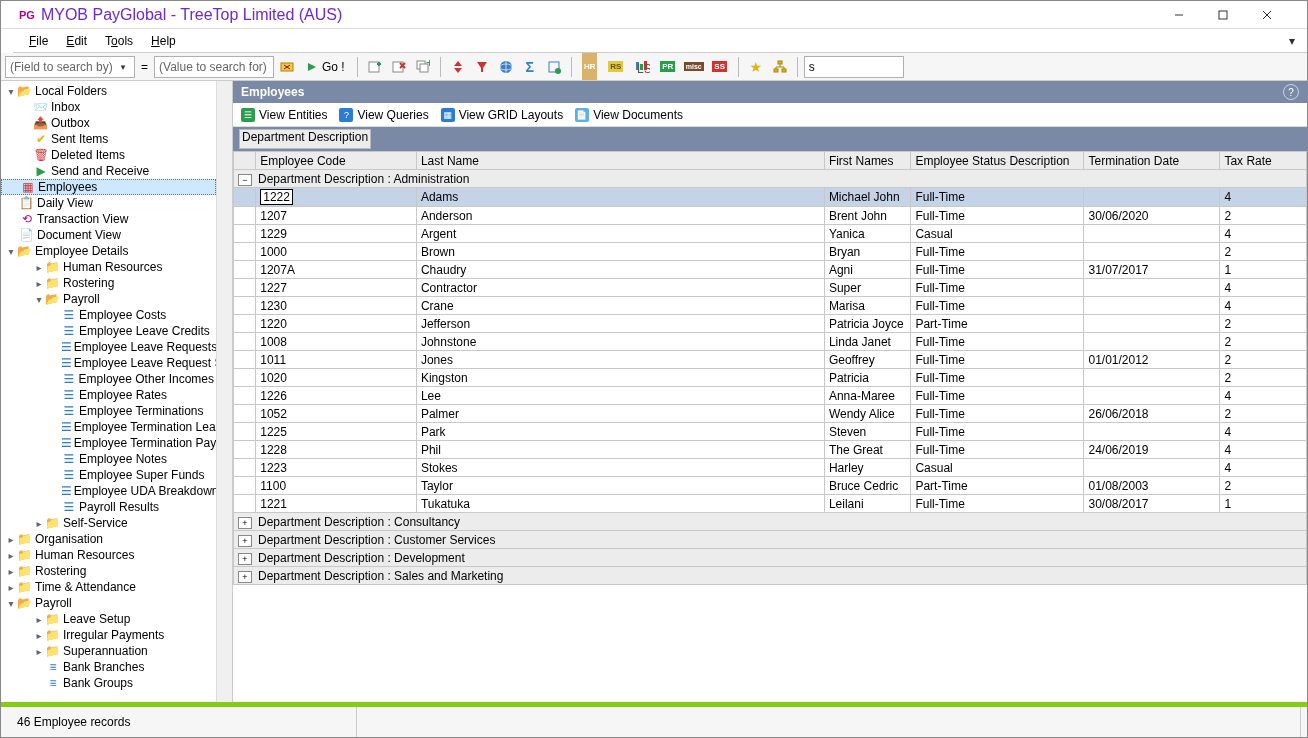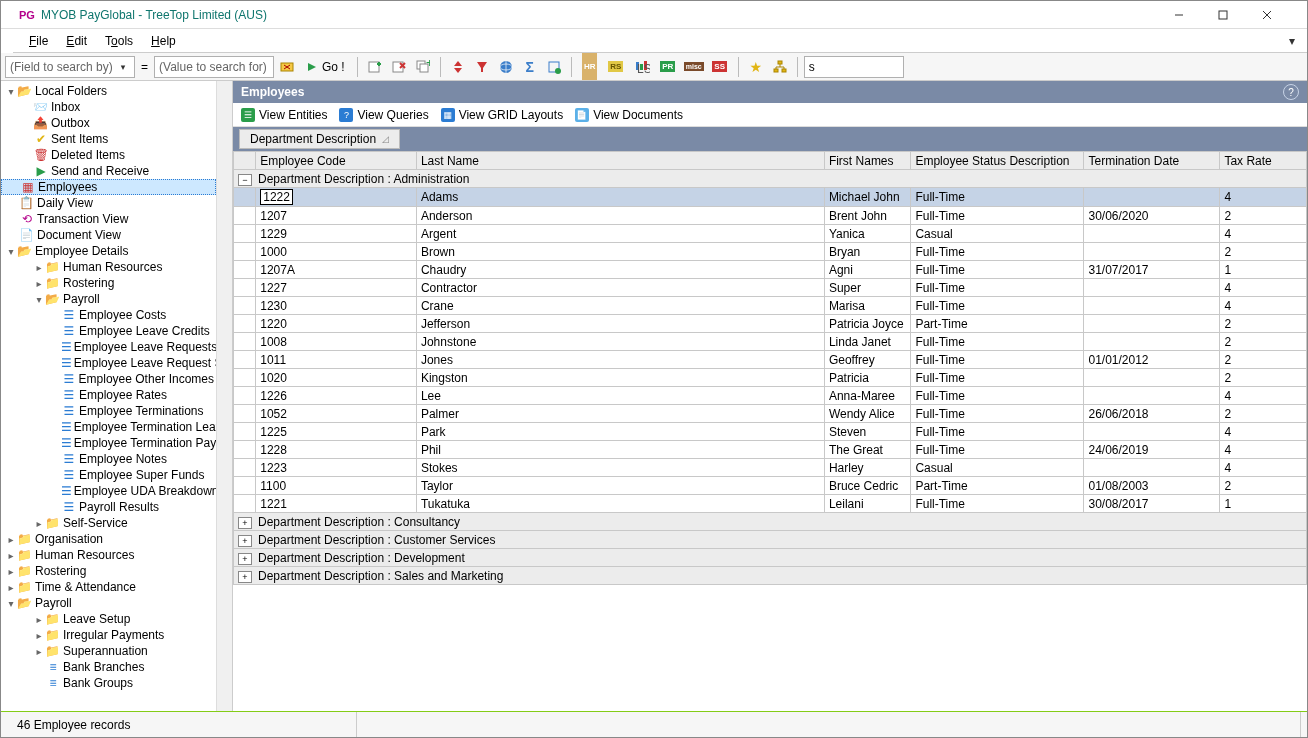--- a/index.html
+++ b/index.html
@@ -1,20 +1,20 @@
 <!DOCTYPE html>
 <html><head>
 <meta charset="utf-8">
 <style>
 * { box-sizing: border-box; font-family: "Segoe UI", Tahoma, sans-serif; font-size: 12px; }
 html, body { margin: 0; padding: 0; height: 100%; overflow: hidden; background: #fff; }
 .window { width: 1308px; height: 738px; display: flex; flex-direction: column; border: 1px solid #888; background: #fff; }
 .titlebar { height: 28px; display: flex; align-items: center; padding: 0 18px; background: #fff; border-bottom: 1px solid #ddd; }
 .titlebar .logo { color: #b3008a; font-weight: bold; margin-right: 6px; font-size: 11px; }
-.titlebar .title { color: #0f766e; flex: 1; font-size: 12px; }
+.titlebar .title { color: #6d28d9; flex: 1; font-size: 16px; }
 .titlebar .winbtns { display: flex; gap: 0; }
 .titlebar .winbtn { width: 44px; height: 26px; display: flex; align-items: center; justify-content: center; color: #555; }
 .menubar { height: 24px; display: flex; align-items: center; padding: 0 8px; gap: 2px; border-bottom: 1px solid #ccc; margin-left: 12px; }
 .menubar .menuitem { padding: 2px 8px; }
 .menubar .menuitem u { text-decoration: underline; }
 .menubar .flex { flex: 1; }
 .menubar .drop { width: 14px; text-align: center; color: #333; }
 .toolbar { height: 28px; display: flex; align-items: center; border-bottom: 1px solid #ccc; background: #f6f6f6; padding: 0 4px; gap: 2px; }
 .toolbar .sep { width: 1px; height: 20px; background: #bbb; margin: 0 4px; }
 .toolbar .field { height: 22px; border: 1px solid #b0b0b0; background: #fff; padding: 0 4px; display: flex; align-items: center; }
@@ -35,32 +35,32 @@
 .tree .indent0 { padding-left: 4px; } .indent1 { padding-left: 18px; } .indent2 { padding-left: 32px; } .indent4 { padding-left: 60px; }
 .sb-scroll { width: 16px; background: #f0f0f0; border-left:1px solid #ddd; }
 .main { flex: 1; display: flex; flex-direction: column; min-width: 0; background: #fff; }
 .m-title { height: 22px; background: #7a8aa6; color: #fff; display: flex; align-items: center; padding: 0 8px; font-weight: normal; }
 .m-title .hlp { margin-left: auto; width:16px; height:16px; border:1px solid #c7d3e6; border-radius:50%; color:#fff; display:flex; align-items:center; justify-content:center; font-size:10px; }
 .viewbar { height: 24px; background: #fff; border-bottom: 1px solid #ddd; display: flex; align-items: center; gap: 12px; padding: 0 8px; }
 .viewbar .vi { display:flex; align-items:center; gap:4px; }
 .viewbar .vi .vicn { width:14px; height:14px; background:#2b7cd3; color:#fff; display:inline-flex; align-items:center; justify-content:center; font-size:9px; border-radius:2px; }
 .viewbar .vi.green .vicn { background:#2a9d4a; }
 .groupbar { height: 24px; background: #7a8aa6; display: flex; align-items: center; padding: 2px 6px; }
-.grouptag { background: #ececec; border: 1px solid #bbb; height: 20px; display:flex; align-items:center; gap:6px; padding: 0 10px; }
+.grouptag { background: #ececec; border: 1px solid #bbb; height: 20px; display:flex; align-items:center; gap:6px; padding: 0 2px; flex-direction: column; }
 .grouptag .gx { color:#888; font-size:9px; }
 table.grid { border-collapse: collapse; width: 100%; table-layout: fixed; }
 .grid th, .grid td { border: 1px solid #c8c8c8; padding: 1px 4px; text-align: left; height: 18px; font-weight: normal; overflow:hidden; white-space:nowrap; }
 .grid th { background: #ececec; }
 .grid tr.selected td { background: #c5d3e6; }
 .grid tr.selected td:first-child { background:#c5d3e6; }
 .grid .codecell.sel { background:#fff; border:1px solid #000; display:inline-block; padding:0 2px; }
 .grouphdr td { background: #ececec; }
 .grouphdr .pm { width: 14px; display:inline-flex; align-items:center; justify-content:center; border:1px solid #888; height:12px; font-size:9px; background:#fff; margin-right:6px; }
 .gridwrap { flex:1; overflow:auto; }
-.statusbar { height: 26px; border-top: 1px solid #84cc16; background: #f6f6f6; display:flex; align-items:center; padding: 0 6px; }
+.statusbar { height: 35px; border-top: 5px solid #84cc16; background: #f6f6f6; display:flex; align-items:center; padding: 0 6px; }
 .statusbar .cell { border-right:1px solid #ccc; padding:0 10px; height:100%; display:flex; align-items:center; }
 svg { display:block; }
 </style>
 </head>
 <body>
 
 <div class="window">
 
   <div class="titlebar">
     <span class="logo">PG</span>

